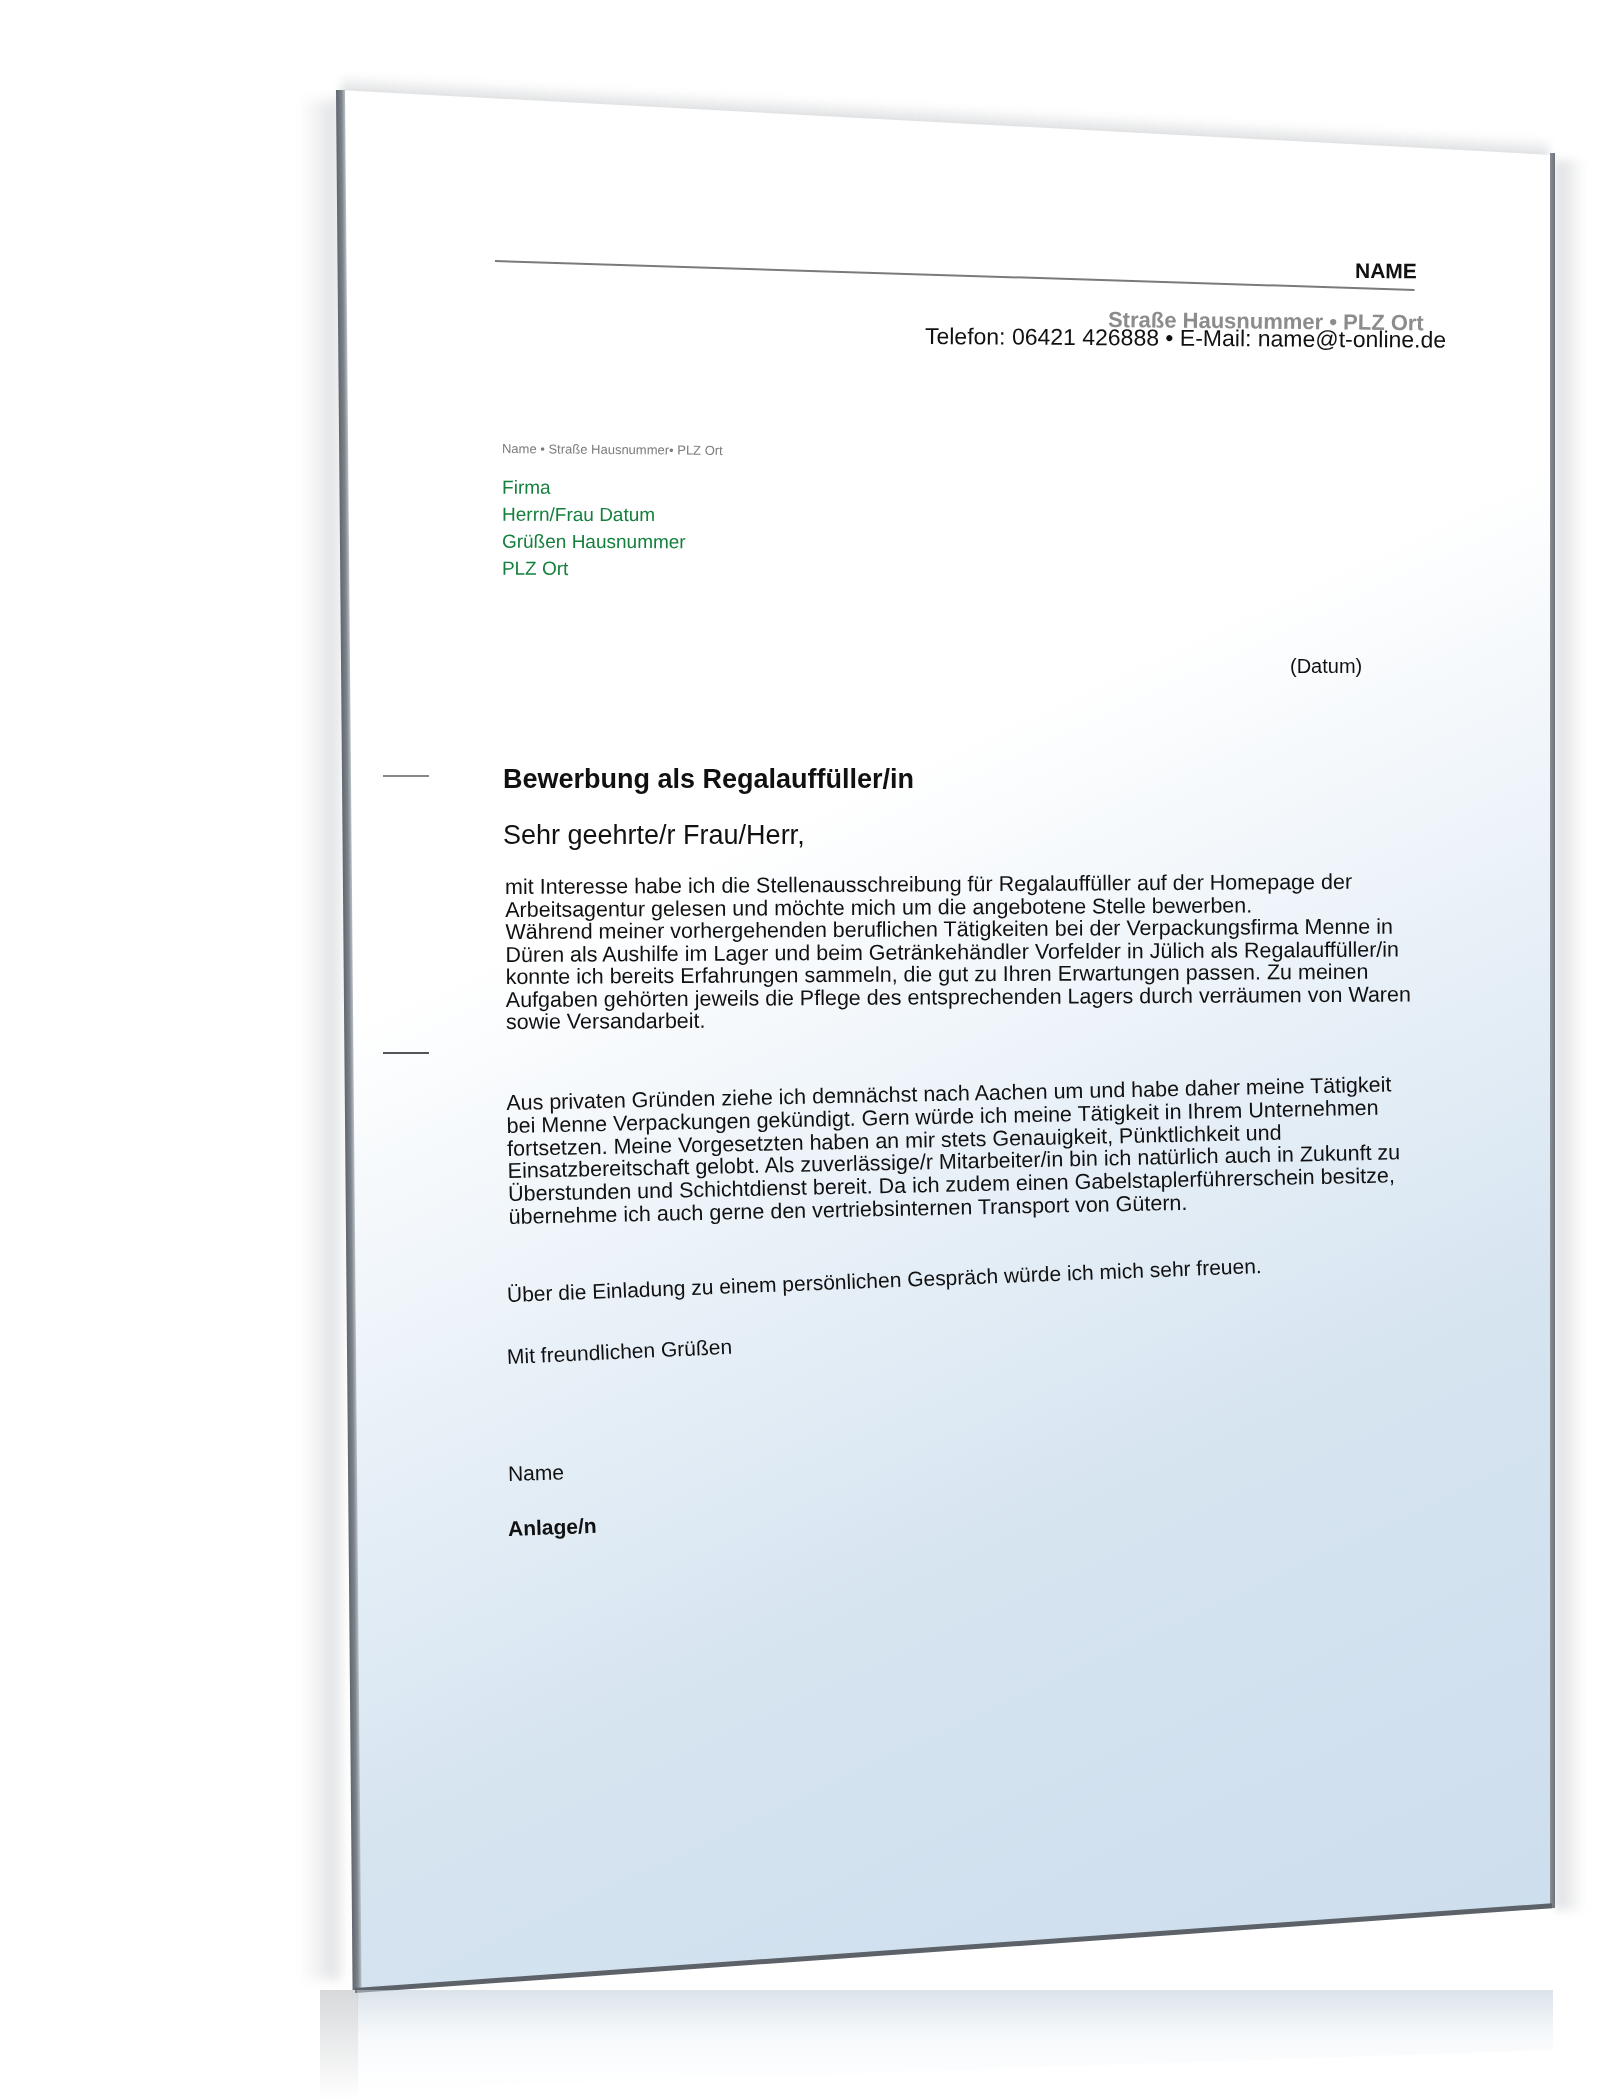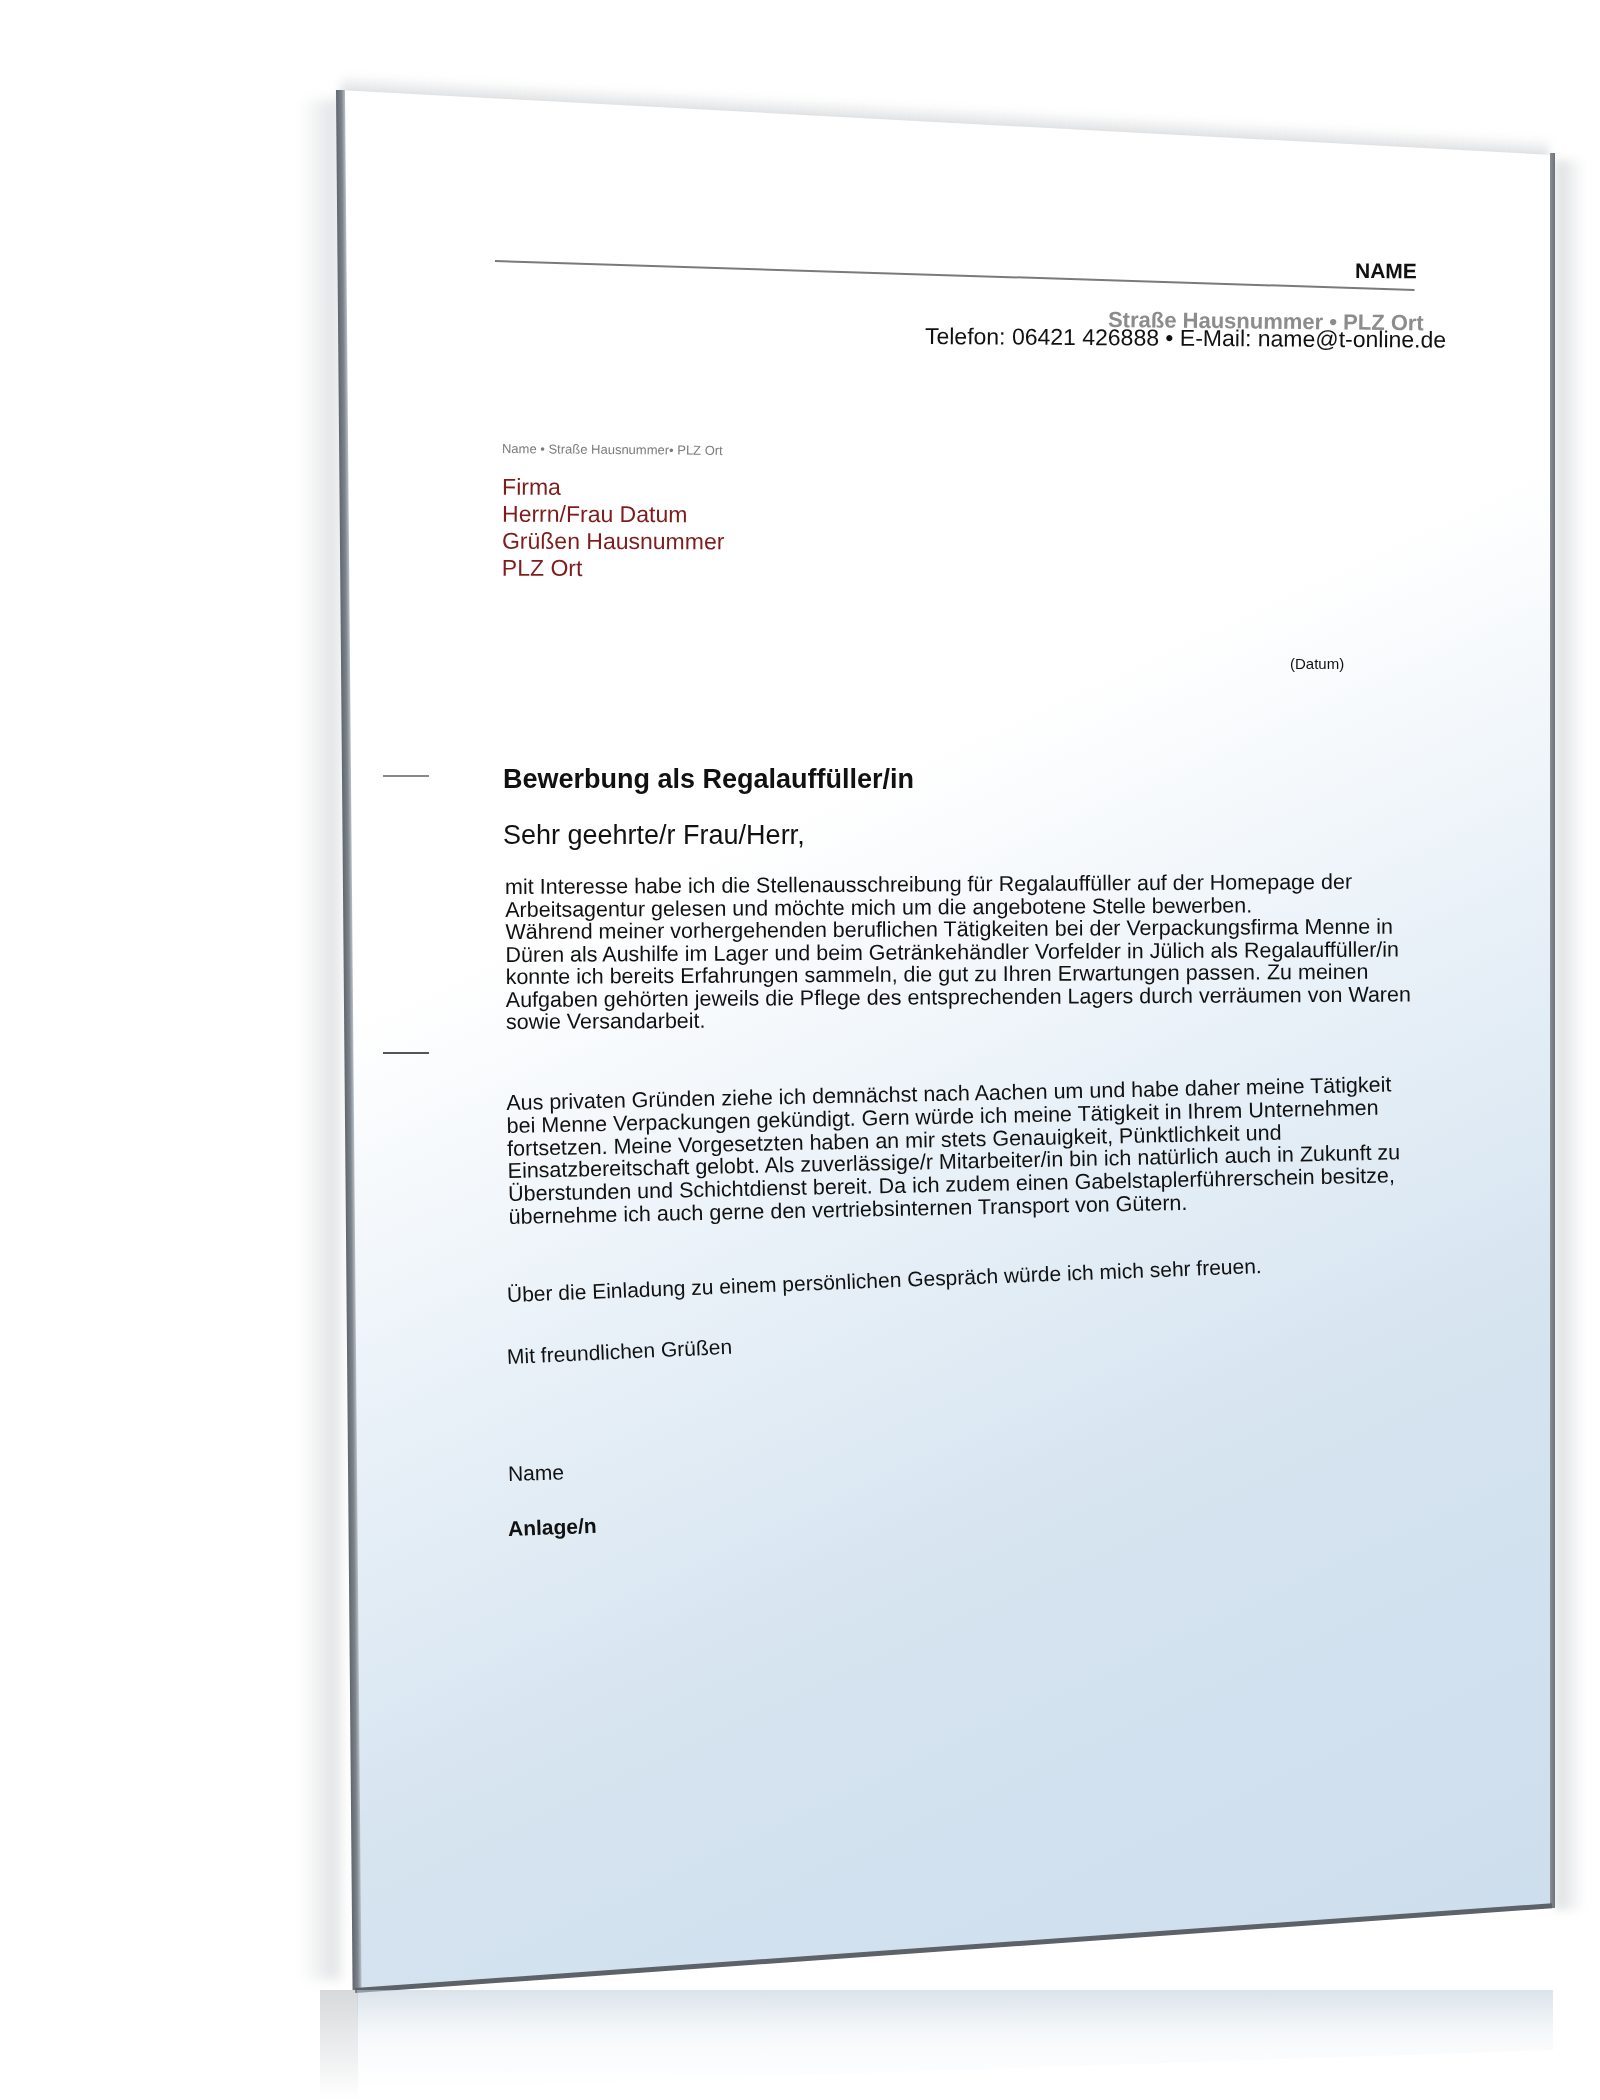--- a/index.html
+++ b/index.html
@@ -119,28 +119,28 @@
       transform: rotate(0.4deg);
     }
     .sender-line {
       left: 502px; top: 441px;
       font-size: 13px; color: #7c7c7c;
       transform: rotate(0.5deg);
     }
     .recipient {
       position: absolute;
       left: 502px; top: 474px;
-      font-size: 23px; line-height: 27px;
-      color: #7f1d1d;
+      font-size: 19px; line-height: 27px;
+      color: #15803d;
       transform: rotate(0.15deg);
     }
     .recipient div { white-space: nowrap; }
     .date {
       left: 1290px; top: 655px;
-      font-size: 15px;
+      font-size: 20px;
     }
     .margin-mark {
       position: absolute;
       height: 2px;
       background: #888;
     }
     .subject {
       left: 503px; top: 764px;
       font-size: 27px; font-weight: bold;
     }

